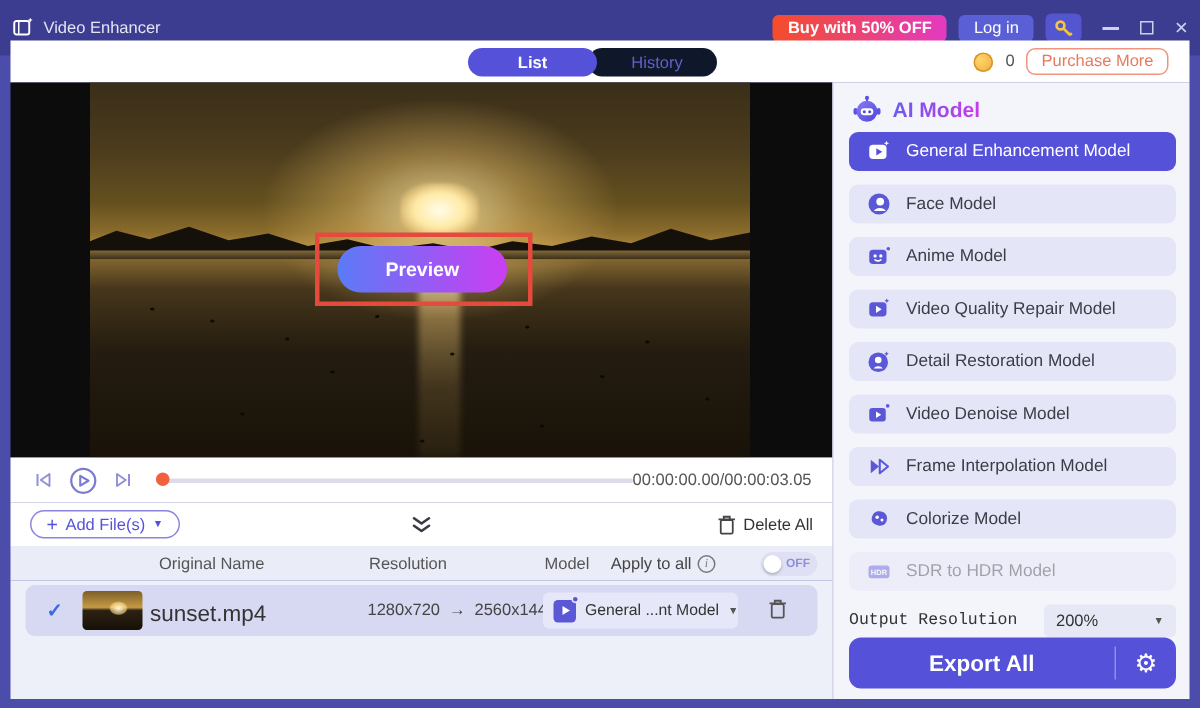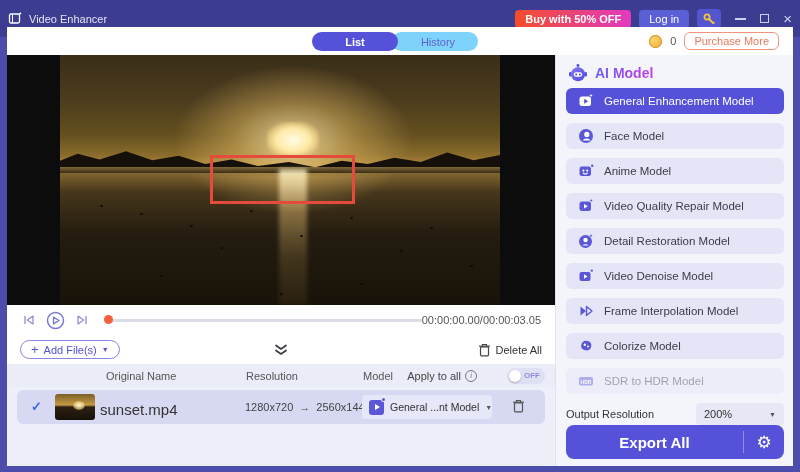--- a/index.html
+++ b/index.html
@@ -20,21 +20,21 @@
   .max-ic { width:9px; height:9px; border:1.3px solid #cfd0ee; }
   .close-ic { font-size:15px; line-height:1; color:#cfd0ee; }
 
   
   .tabbar { position:absolute; left:7px; top:27px; width:786px; height:28px; background:#ffffff;
     display:flex; align-items:center; }
   .tabs { position:absolute; left:305px; top:5px; display:flex; }
   .tab { width:86px; height:19px; border-radius:10px; display:flex; align-items:center; justify-content:center;
     font-size:11px; cursor:pointer; }
   .tab.active { background:#5552d9; color:#fff; font-weight:bold; z-index:2; }
-  .tab.inactive { background:#7dd3fc; color:#6360c8; margin-left:-6px; padding-left:6px; }
+  .tab.inactive { background:#0f172a; color:#6360c8; margin-left:-6px; padding-left:6px; }
   .tab-right { position:absolute; right:14px; top:0; height:28px; display:flex; align-items:center; gap:8px; }
   .coin { width:13px; height:13px; border-radius:50%; background:radial-gradient(circle at 35% 35%,#ffd76a,#eda93a); box-shadow:inset 0 0 0 1px #d9962e; }
   .credit-count { font-size:11px; color:#555; }
   .purchase-btn { border:1px solid #f0957d; color:#e87a5c; font-size:11px; padding:2px 9px; border-radius:6px; background:#fff; cursor:pointer; }
 
   
   .video-area { position:absolute; left:7px; top:55px; width:548px; height:250px; background:#0c0c0c; overflow:hidden; }
   .video-img { position:absolute; left:53px; top:0; width:440px; height:250px; overflow:hidden;
     background:linear-gradient(180deg,#3a2e19 0%,#4c3c1d 18%,#64501f 32%,#8a6c2c 40%,#b28d41 45%,#8a6c33 46%,#46361b 55%,#241c10 72%,#181208 100%); }
   .sun-glow { position:absolute; left:53%; top:34%; width:240px; height:150px; transform:translate(-50%,-50%);
@@ -109,21 +109,21 @@
   .sb-header { position:absolute; left:12px; top:8px; display:flex; align-items:center; gap:7px; }
   .sb-title { font-size:14px; font-weight:bold; background:linear-gradient(90deg,#6a5cf0,#c73ae8);
     -webkit-background-clip:text; background-clip:text; color:transparent; }
   .model-list { position:absolute; left:10px; top:33px; width:218px; }
   .mitem { height:26px; margin-bottom:9px; border-radius:6px; background:#e4e5f7; display:flex; align-items:center;
     padding:0 12px; gap:10px; font-size:11.5px; color:#3c3c46; cursor:pointer; }
   .mitem.selected { background:#5552d9; color:#fff; }
   .mitem.faded { opacity:.45; }
   .micon { flex:0 0 auto; }
   .out-row { position:absolute; left:10px; top:347px; width:218px; height:24px; display:flex; align-items:center; }
-  .out-label { font-size:11px; color:#333; }
+  .out-label { font-size:11px; color:#333;font-family:Liberation Mono, monospace; }
   .out-select { margin-left:auto; width:88px; height:22px; background:#e7e8f6; border-radius:4px; display:flex;
     align-items:center; padding:0 8px; font-size:11px; color:#333; cursor:pointer; }
   .out-select .caret { margin-left:auto; font-size:7px; color:#555; }
   .export-btn { position:absolute; left:10px; top:370px; width:218px; height:34px; background:#5552d9; border-radius:8px;
     display:flex; align-items:stretch; cursor:pointer; }
   .export-label { flex:1; display:flex; align-items:center; justify-content:center; color:#fff; font-weight:bold; font-size:15px; }
   .export-div { width:1px; background:rgba(255,255,255,.35); margin:6px 0; }
   .export-gear { width:40px; display:flex; align-items:center; justify-content:center; color:#fff; font-size:17px; }
 
   svg { display:block; }
@@ -173,20 +173,21 @@
   <div class="video-area">
     <div class="video-img">
       <div class="sun-glow"></div>
       <div class="sun-core"></div>
       <div class="mountains"></div>
       <div class="water-sheen"></div>
       <div class="reflection"></div>
       <div class="buoys"></div>
     </div>
     <div class="annotation-rect"></div>
+    <div class="preview-btn">Preview</div>
   </div>
 
   <div class="controls-row">
     <div class="pc-icons">
       <svg width="16" height="16" viewBox="0 0 18 18">
         <line x1="4.5" y1="4.5" x2="4.5" y2="13.5" stroke="#8f8fd8" stroke-width="1.5"></line>
         <path d="M13.5,4.5 L7,9 L13.5,13.5 Z" fill="none" stroke="#8f8fd8" stroke-width="1.4" stroke-linejoin="round"></path>
       </svg>
       <svg width="19" height="19" viewBox="0 0 19 19">
         <circle cx="9.5" cy="9.5" r="8" fill="none" stroke="#7b7bd0" stroke-width="1.5"></circle>

